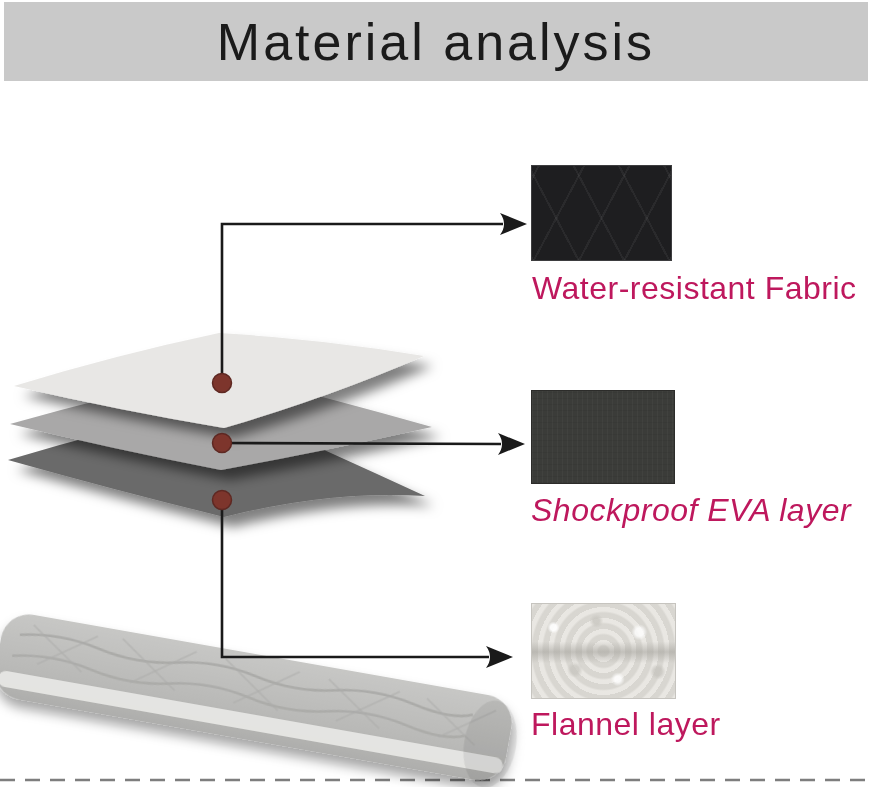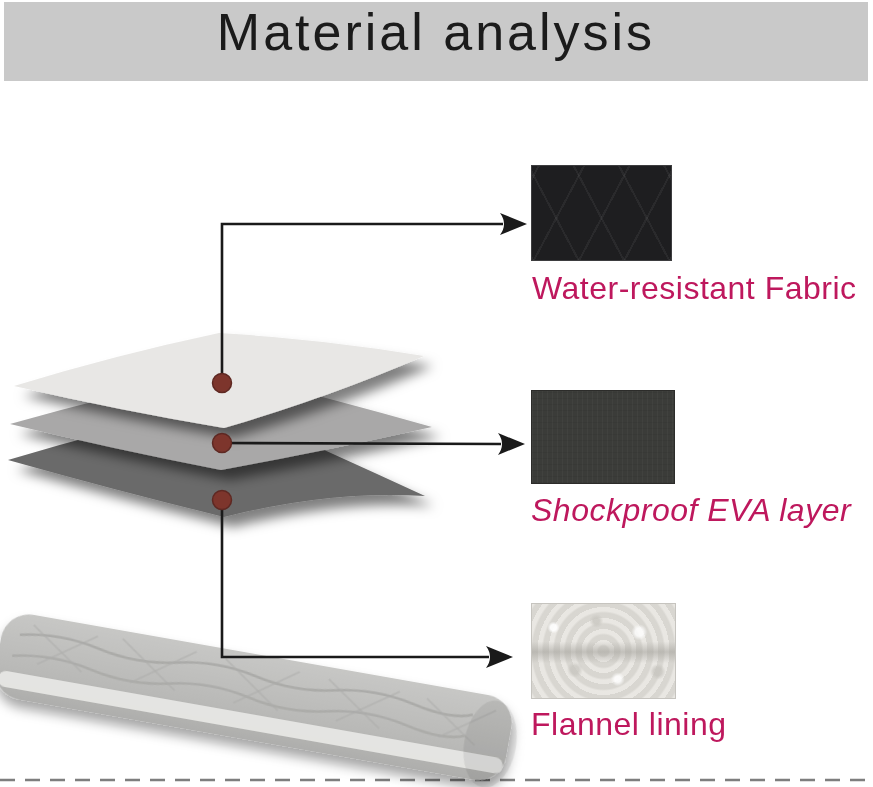--- a/index.html
+++ b/index.html
@@ -3,21 +3,21 @@
 <meta charset="utf-8">
 <style>
   html,body{margin:0;padding:0;background:#ffffff;}
   #stage{
     position:relative;width:873px;height:787px;background:#ffffff;
     overflow:hidden;font-family:"Liberation Sans",sans-serif;
   }
   
   .title-bar{
     position:absolute;left:4px;top:2px;width:864px;height:79px;
-    background:#c9c9c9;display:flex;align-items:flex-start;justify-content:center;
+    background:#c9c9c9;display:flex;align-items:center;justify-content:center;
   }
   .title-bar h1{
     margin:0;font-size:52px;font-weight:400;letter-spacing:3px;color:#1b1b1b;
   }
   
   #diagram-svg{position:absolute;left:0;top:0;width:873px;height:787px;}
   
   .swatch{position:absolute;box-sizing:border-box;}
   .swatch-fabric{
     left:531px;top:165px;width:141px;height:96px;
@@ -110,15 +110,15 @@
     <circle cx="222" cy="443" r="9.5" fill="#7d352c" stroke="#5e2822" stroke-width="1.5"></circle>
     <circle cx="222" cy="500" r="9.5" fill="#7d352c" stroke="#5e2822" stroke-width="1.5"></circle>
   </svg>
 
   <div class="swatch swatch-fabric"></div>
   <div class="swatch swatch-eva"></div>
   <div class="swatch swatch-flannel"></div>
 
   <div class="callout-label label-1">Water-resistant Fabric</div>
   <div class="callout-label label-2">Shockproof EVA layer</div>
-  <div class="callout-label label-3">Flannel lining</div>
+  <div class="callout-label label-3">Flannel layer</div>
 
 </div>
 
 </body></html>

